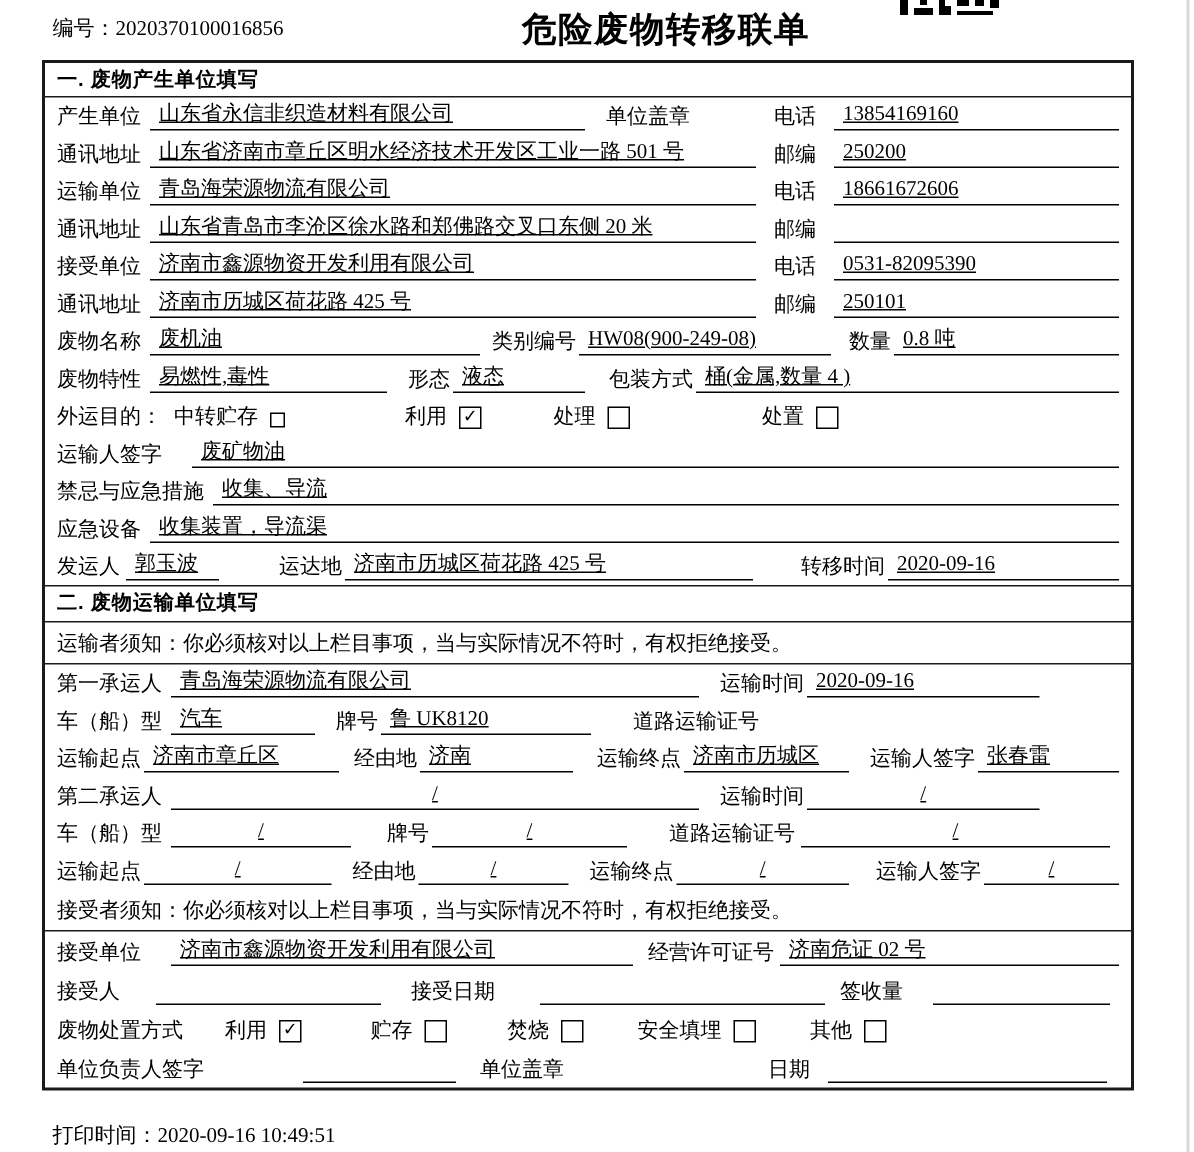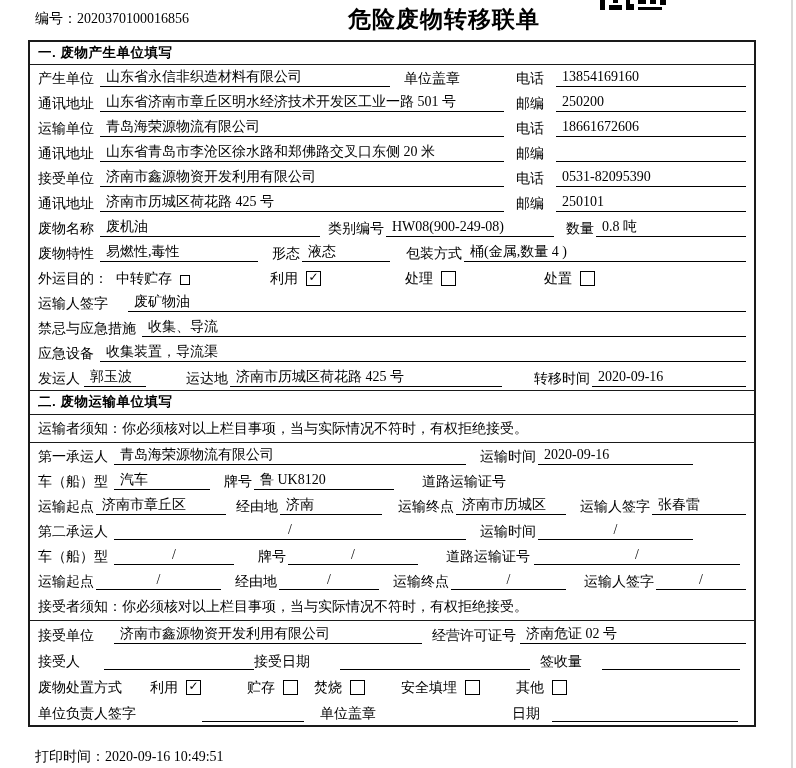--- a/index.html
+++ b/index.html
@@ -20,21 +20,21 @@
              font-family:"Liberation Sans","DejaVu Sans",sans-serif;
              padding:0 8px;border-bottom:1px solid #1a1a1a;letter-spacing:.5px;}
   .sec-title.bt{border-top:1px solid #1a1a1a;height:23px;line-height:22px;}
   .note{height:27px;display:flex;align-items:center;padding:0 8px;
         border-bottom:1px solid #1a1a1a;font-size:14px;}
   .r{display:flex;align-items:flex-end;height:25px;padding:0 8px 3px 8px;
      box-sizing:border-box;font-size:14px;}
   .r3{height:26px;}
   .l{flex:none;line-height:16px;white-space:nowrap;}
   .u{border-bottom:1px solid #000;line-height:16px;padding:0 2px 1px 6px;
-     white-space:nowrap;flex:none;min-height:17px;box-sizing:border-box;}
+     white-space:nowrap;flex:none;min-height:17px;box-sizing:border-box;text-decoration:underline;}
   .u.f{flex:1 1 auto;}
   .u.c{text-align:center;padding:0 0 1px 0;}
   .g{flex:1 1 auto;}
   
   .cbl{flex:none;line-height:16px;white-space:nowrap;}
   .cb{flex:none;width:13px;height:13px;border:1.5px solid #000;margin:0 0 1px 8px;
       font-size:12px;line-height:11px;text-align:center;font-weight:bold;
       font-family:"DejaVu Sans",sans-serif;box-sizing:content-box;}
   .cb.small{width:8px;height:8px;margin-bottom:2px;}
   
@@ -126,21 +126,21 @@
       <span class="l" style="width:58px;margin-left:16px">包装方式</span>
       <span class="u f">桶(金属,数量 4 )</span>
     </div>
 
     <div class="r">
       <span class="l">外运目的：</span>
       <span class="cbl" style="margin-left:8px">中转贮存</span>
       <span class="cb small"></span>
       <span class="cbl" style="margin-left:80px">利用</span>
       <span class="cb">✓</span>
-      <span class="cbl" style="margin-left:84px">处理</span>
+      <span class="cbl" style="margin-left:48px">处理</span>
       <span class="cb"></span>
       <span class="cbl" style="margin-left:88px">处置</span>
       <span class="cb"></span>
     </div>
 
     <div class="r">
       <span class="l" style="width:90px">运输人签字</span>
       <span class="u f">废矿物油</span>
     </div>
 
@@ -228,33 +228,33 @@
     <div class="r r3">
       <span class="l" style="width:62px">接受单位</span>
       <span class="u" style="width:308px;margin-left:14px">济南市鑫源物资开发利用有限公司</span>
       <span class="l" style="width:88px;margin-left:10px">经营许可证号</span>
       <span class="u f">济南危证 02 号</span>
     </div>
 
     <div class="r r3">
       <span class="l" style="width:46px">接受人</span>
       <span class="u" style="width:150px;margin-left:20px"></span>
-      <span class="l" style="width:58px;">接受日期</span>
+      <span class="l" style="width:58px;margin-left:20px">接受日期</span>
       <span class="u" style="width:190px;margin-left:28px"></span>
       <span class="l" style="width:44px;margin-left:10px">签收量</span>
       <span class="u f" style="margin-left:18px;margin-right:6px"></span>
     </div>
 
     <div class="r r3">
       <span class="l" style="width:90px">废物处置方式</span>
       <span class="cbl" style="margin-left:22px">利用</span>
       <span class="cb">✓</span>
       <span class="cbl" style="margin-left:46px">贮存</span>
       <span class="cb"></span>
-      <span class="cbl" style="margin-left:16px">焚烧</span>
+      <span class="cbl" style="margin-left:40px">焚烧</span>
       <span class="cb"></span>
       <span class="cbl" style="margin-left:36px">安全填埋</span>
       <span class="cb"></span>
       <span class="cbl" style="margin-left:36px">其他</span>
       <span class="cb"></span>
     </div>
 
     <div class="r r3">
       <span class="l" style="width:102px">单位负责人签字</span>
       <span class="u" style="width:102px;margin-left:62px"></span>

